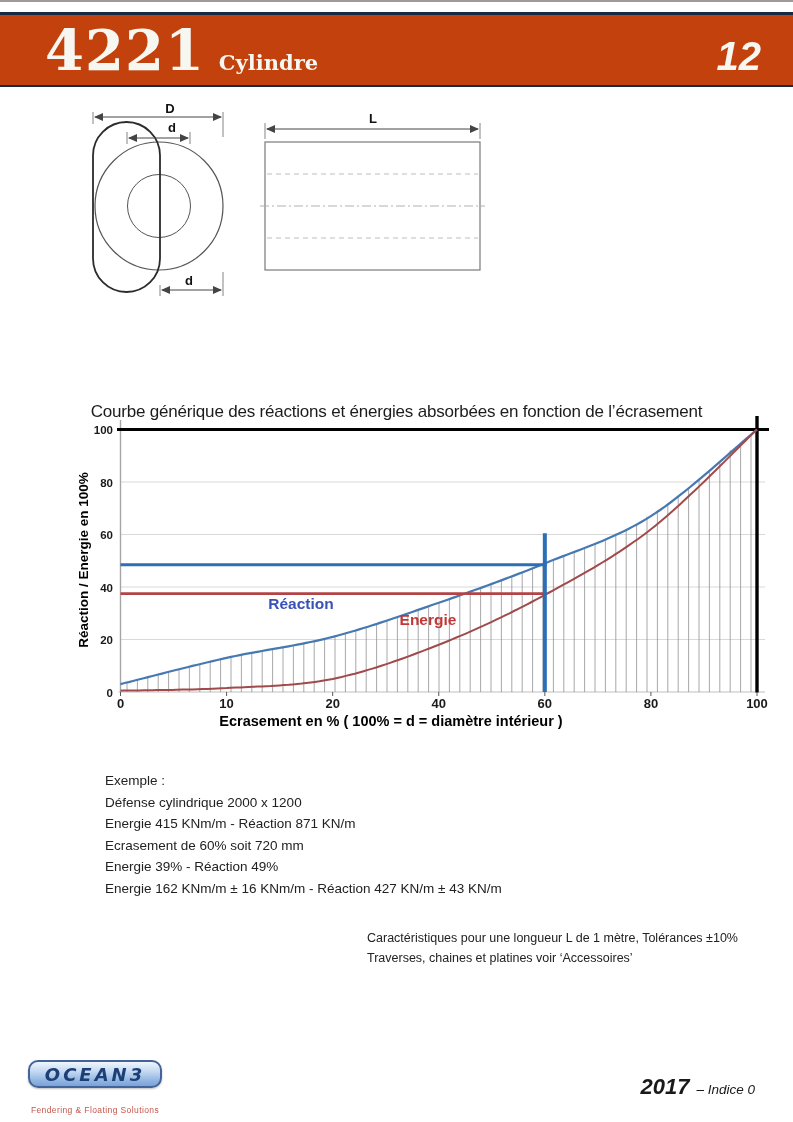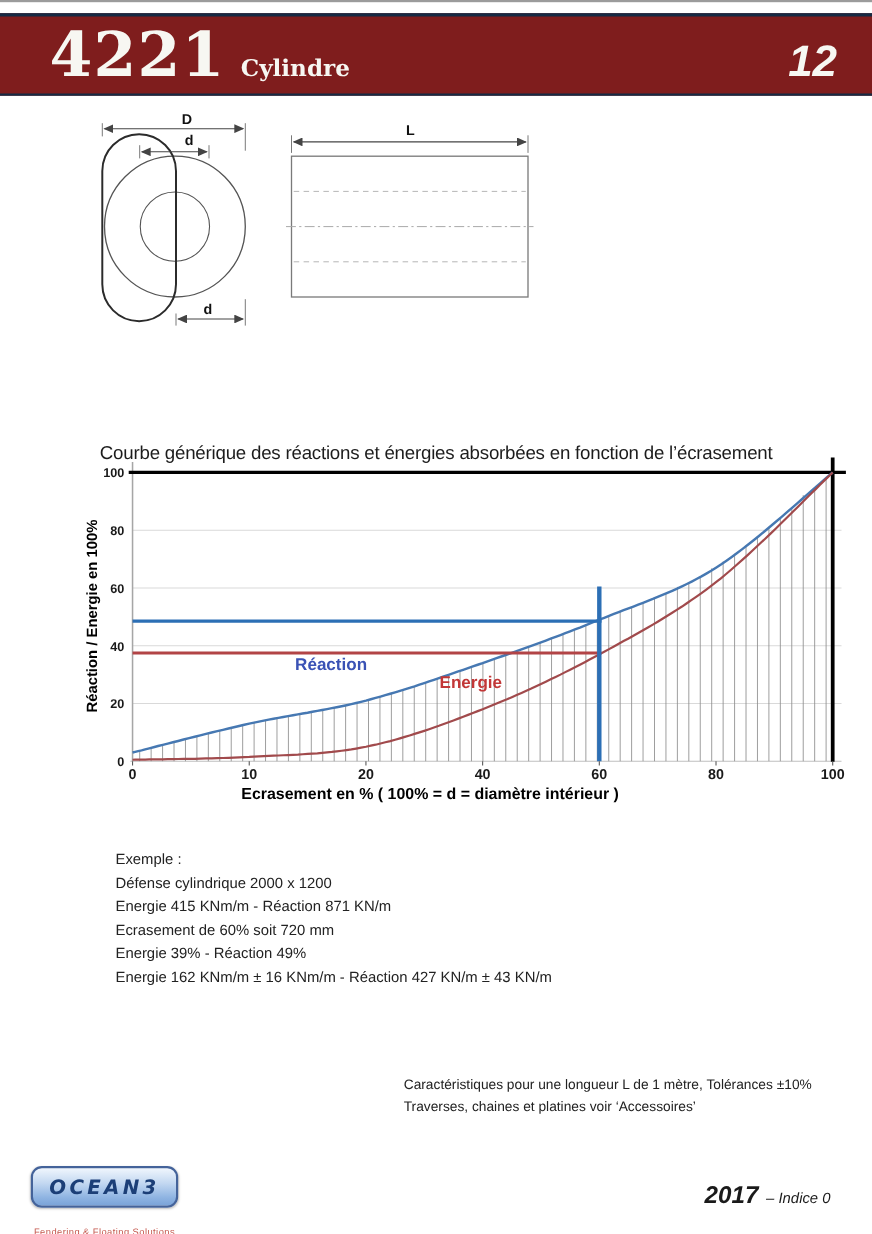--- a/index.html
+++ b/index.html
@@ -38,28 +38,28 @@
     font-size:17px; letter-spacing:-0.2px; color:#1c1c1c;
   }
   .chart-svg { position:absolute; left:0; top:405px; }
   
   .example-block {
     position:absolute; left:105px; top:768px; width:520px;
     font-size:13.5px; line-height:21.5px; color:#222;
   }
   
   .notes-block {
-    position:absolute; left:367px; top:974px; width:400px;
+    position:absolute; left:367px; top:926px; width:400px;
     font-size:12.5px; line-height:20px; color:#222;
   }
   .notes-block b { font-weight:normal; }
   
   .logo { position:absolute; left:28px; top:1058px; width:150px; }
   .logo-box {
-    width:134px; height:38px; border-radius:10px;
+    width:134px; height:28px; border-radius:10px;
     border:2px solid #44639a;
     background:linear-gradient(180deg,#f0f6fd 0%,#c3d8f1 40%,#8fb4e2 78%,#7aa3d8 100%);
     box-shadow:0 1px 2px rgba(0,0,0,0.25);
     display:flex; align-items:center; justify-content:center;
   }
   .logo-text {
     font-family:"DejaVu Sans","Liberation Sans",sans-serif;
     font-weight:bold; font-style:italic; font-size:18px;
     color:#1c3f77; letter-spacing:3px;
   }
@@ -71,21 +71,21 @@
     position:absolute; right:38px; top:1072px; display:flex; align-items:baseline;
   }
   .edition-year { font-weight:bold; font-style:italic; font-size:22px; }
   .edition-indice { font-style:italic; font-size:13.5px; margin-left:7px; }
 </style>
 </head>
 <body>
 
 <div class="page">
 
-  <div class="header-bar" id="header-bar" style="background: #7f1d1d; color: rgb(247, 247, 242);">
+  <div class="header-bar" id="header-bar" style="background: #c2410c; color: rgb(247, 247, 242);">
     <span class="hdr-code">4221</span>
     <span class="hdr-name">Cylindre</span>
     <span class="hdr-page">12</span>
   </div>
 
   <svg class="drawing-svg" width="430" height="215" viewBox="70 95 430 215">
     <defs>
       <marker id="ah-e" markerUnits="userSpaceOnUse" markerWidth="9" markerHeight="8" refX="8" refY="4" orient="auto">
         <path d="M0,0 L9,4 L0,8 z" fill="#444"></path>
       </marker>

